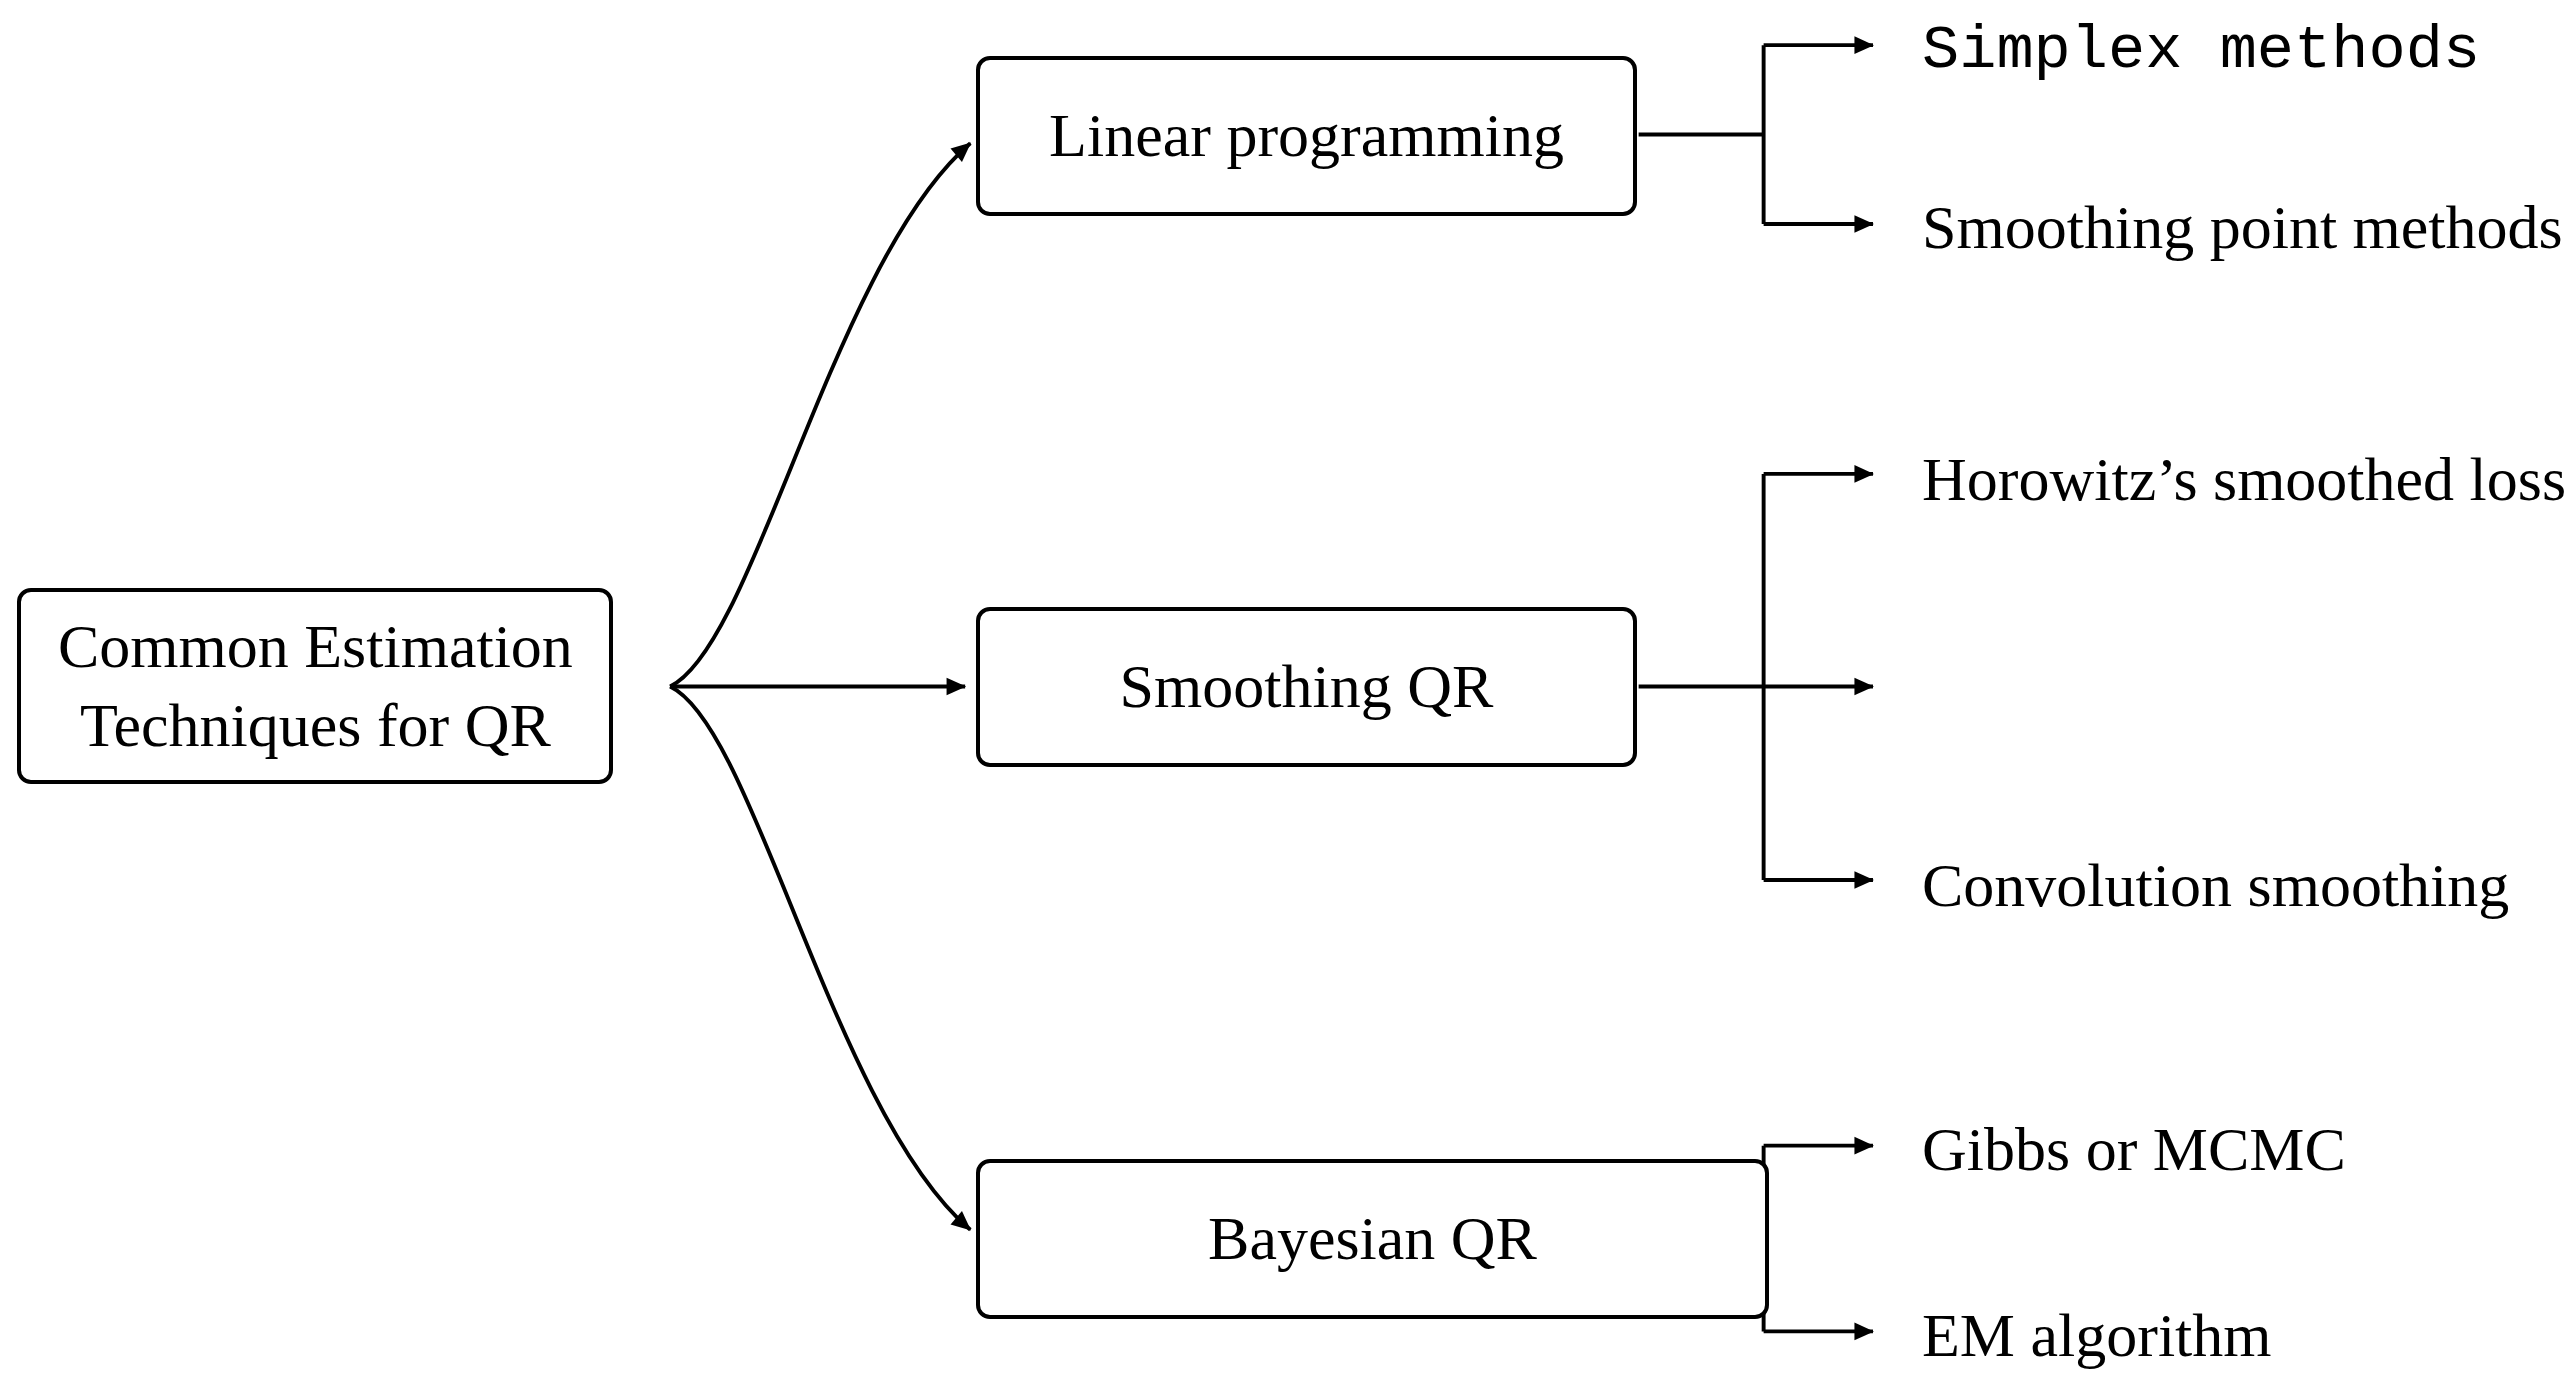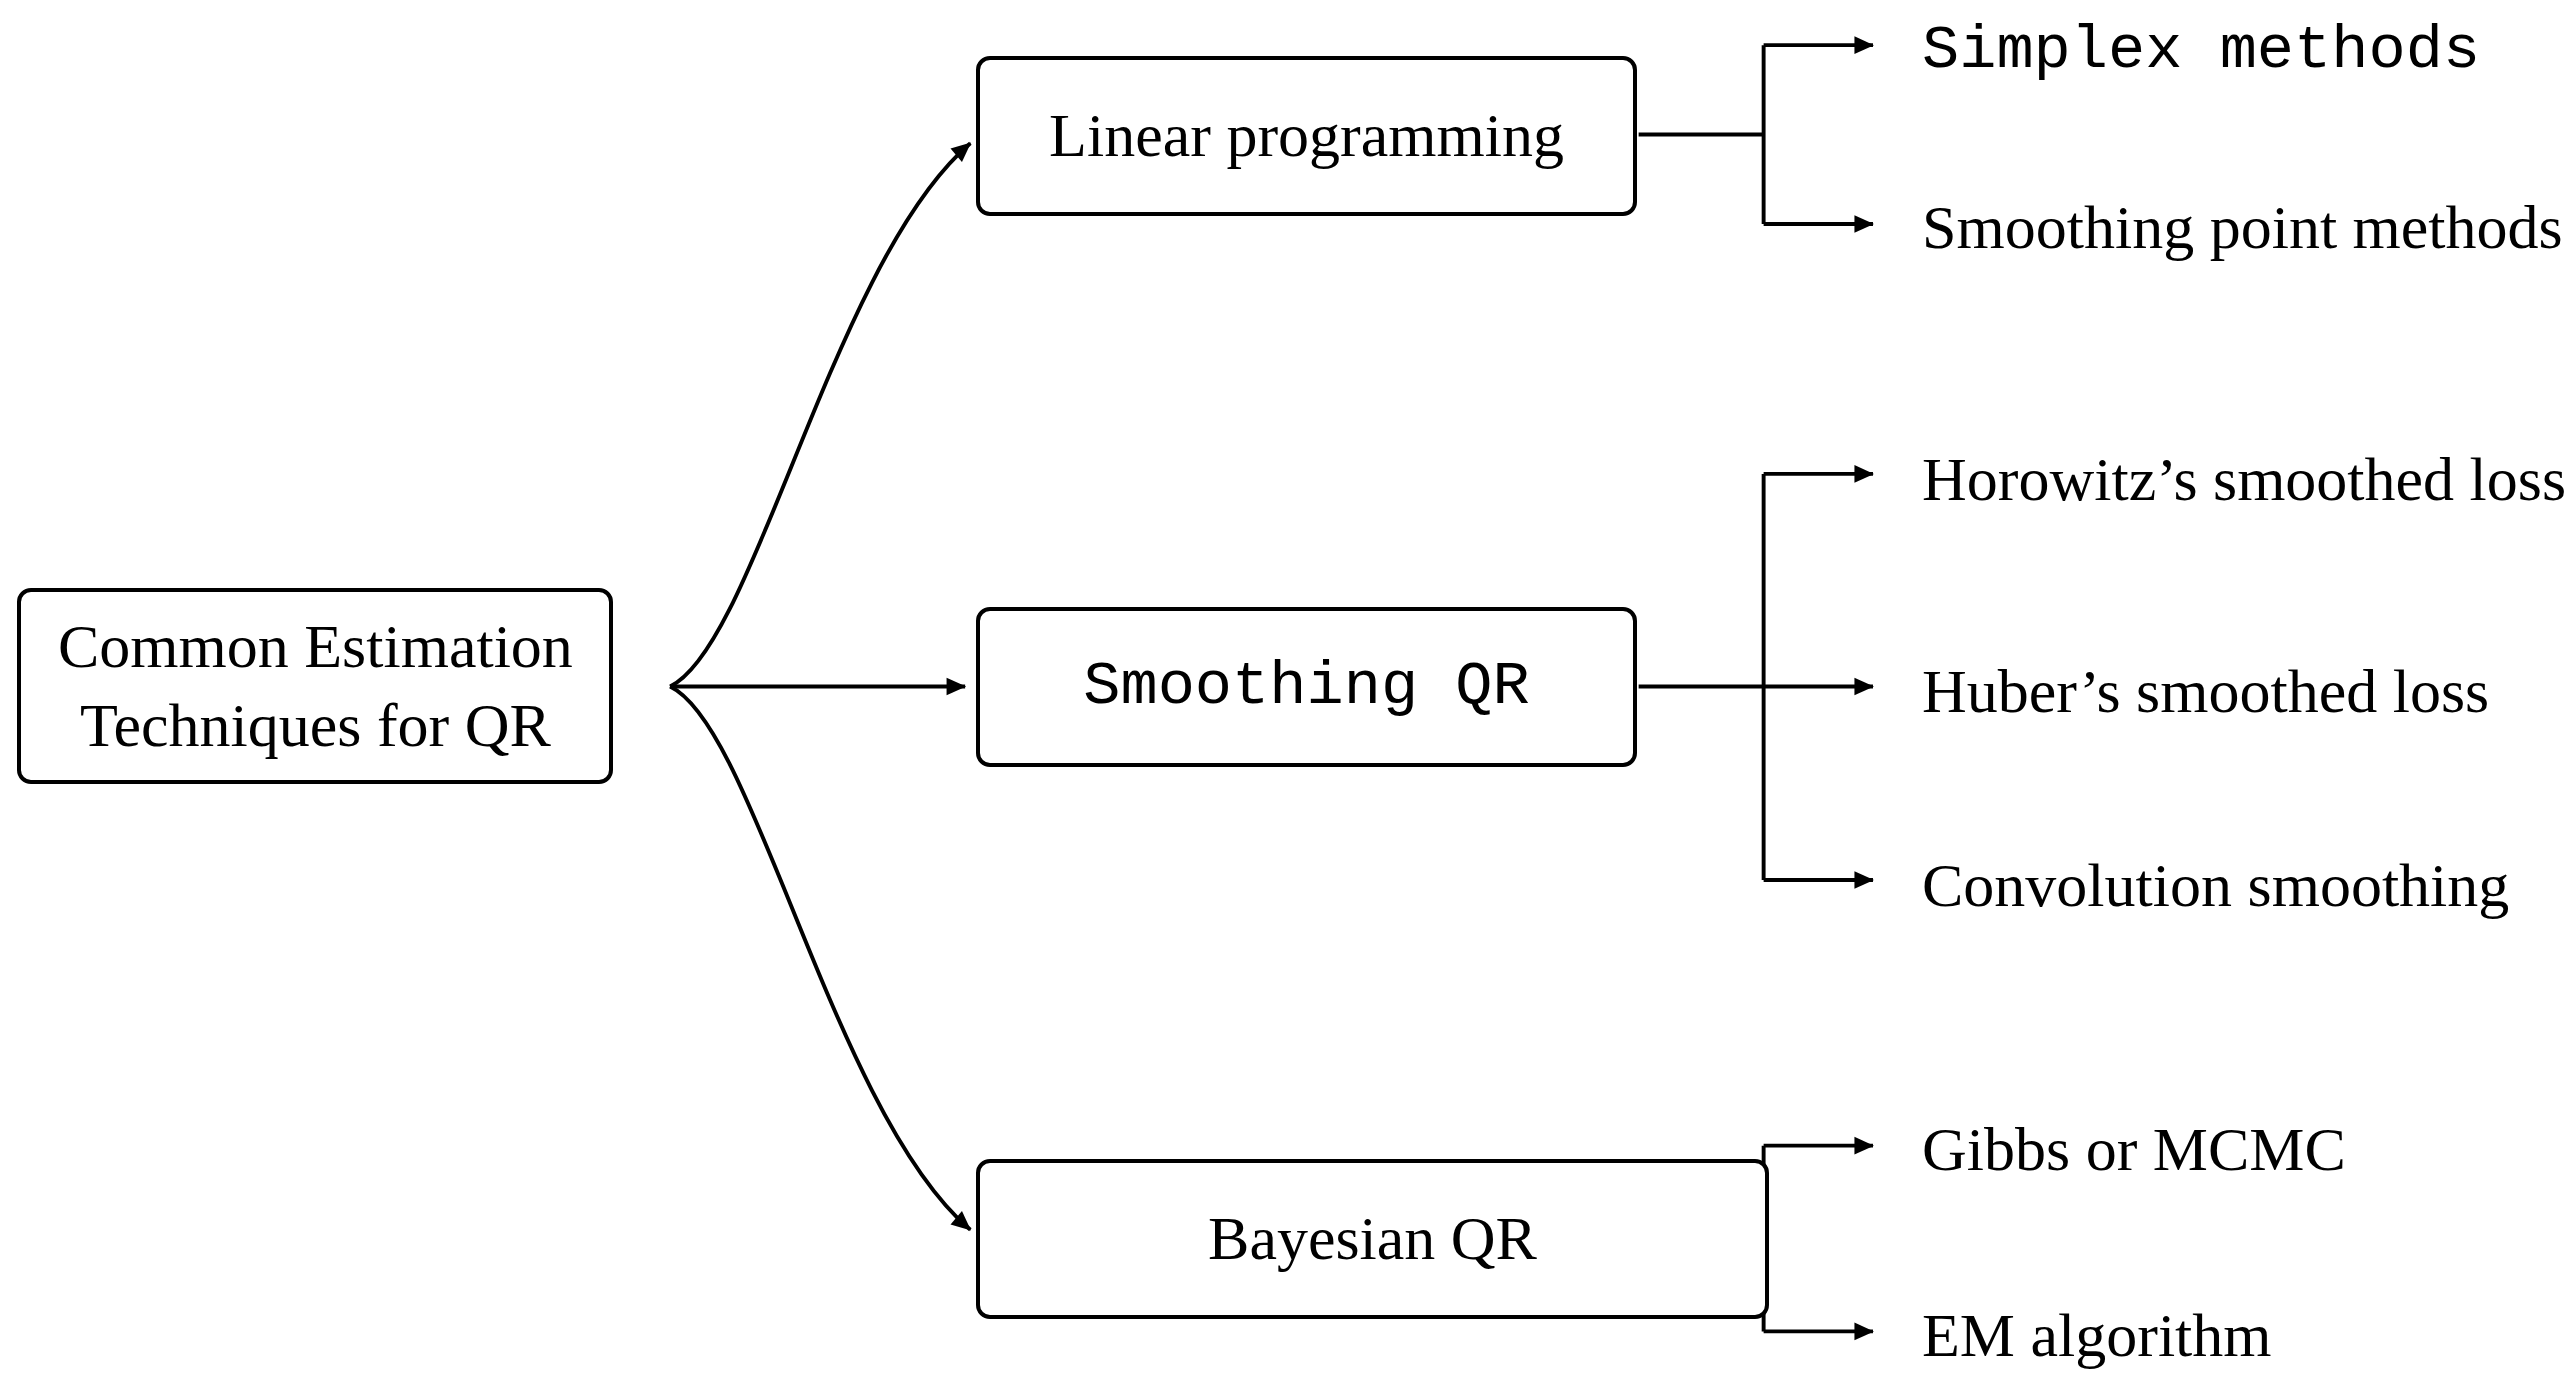--- a/index.html
+++ b/index.html
@@ -36,21 +36,21 @@
     display: flex;
     align-items: center;
     justify-content: center;
     text-align: center;
     font-size: 62px;
     line-height: 1.28;
     white-space: nowrap;
   }
   .node-root   { left: 17.4px;   top: 588px;  width: 596px; height: 196px; }
   .node-lp     { left: 976px; top: 56px;   width: 661px; height: 160px; }
-  .node-sm     { left: 976px; top: 607px;  width: 661px; height: 160px; font-family: Liberation Mono, monospace; }
+  .node-sm     { left: 976px; top: 607px;  width: 661px; height: 160px; }
   .node-by     { left: 976px; top: 1159px; width: 793px; height: 160px; }
   .leaf {
     position: absolute;
     left: 1922px;
     transform: translateY(-52%);
     font-size: 62px;
     white-space: nowrap;
   }
   .leaf-simplex     { top: 52px; font-family: Liberation Mono, monospace; }
   .leaf-interior    { top: 229px; }
@@ -107,19 +107,18 @@
     <span>Smoothing QR</span>
   </div>
 
   <div class="node node-by">
     <span>Bayesian QR</span>
   </div>
 
   <div class="leaf leaf-simplex">Simplex methods</div>
   <div class="leaf leaf-interior">Smoothing point methods</div>
   <div class="leaf leaf-horowitz">Horowitz’s smoothed loss</div>
-  <div class="leaf leaf-huber">Huber’s smoothed loss</div>
   <div class="leaf leaf-convolution">Convolution smoothing</div>
   <div class="leaf leaf-em">EM algorithm</div>
   <div class="leaf leaf-gibbs">Gibbs or MCMC</div>
 
 </div>
 
 
 </body></html>

